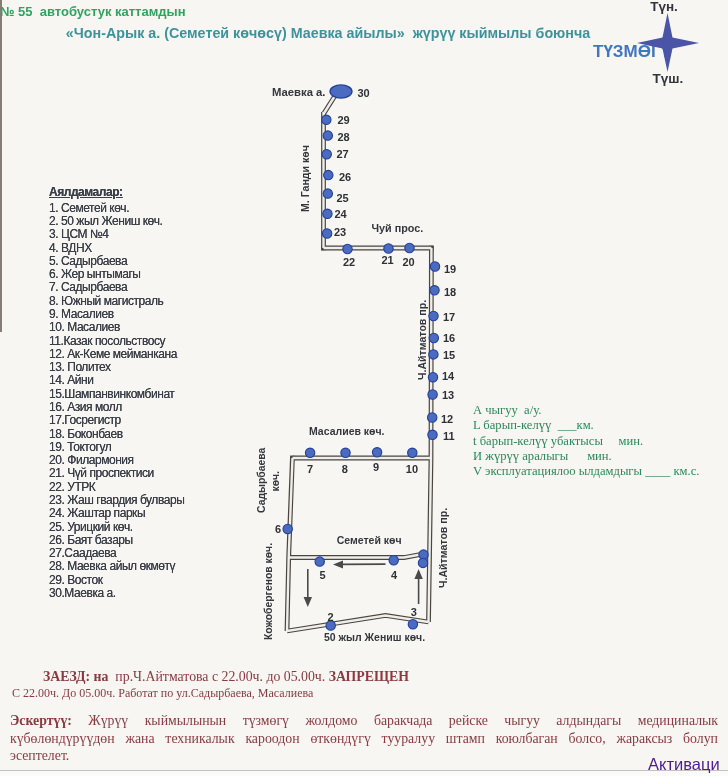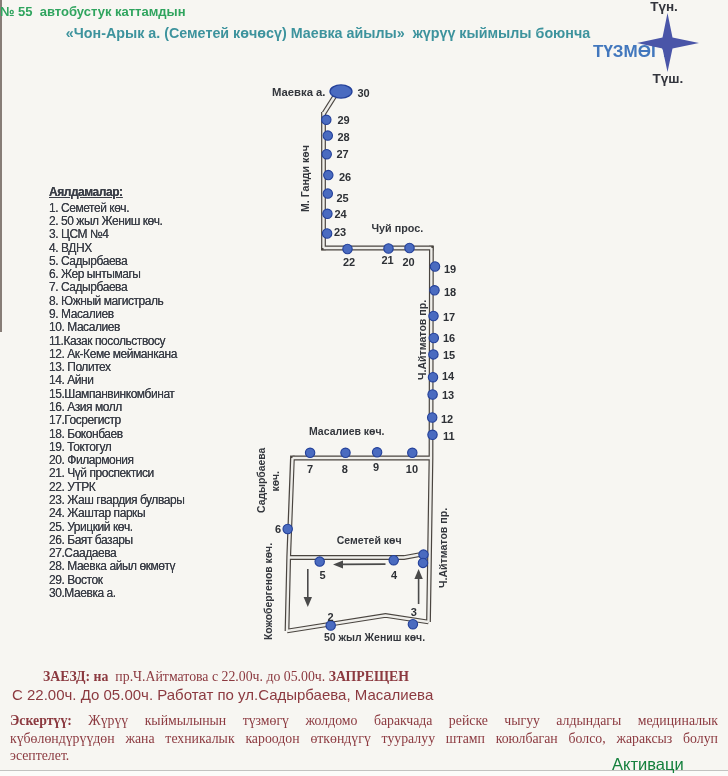--- a/index.html
+++ b/index.html
@@ -192,29 +192,36 @@
       <text x="0" y="0" font-size="10.4" transform="translate(278.5,491.5) rotate(-90)">көч.</text>
 
       <text x="336.7" y="544.4" font-size="10.5">Семетей көч</text>
 
       <text x="0" y="0" font-size="10.4" transform="translate(271.5,640) rotate(-90)">Кожобергенов көч.</text>
 
       <text x="324" y="640.5" font-size="10.5">50 жыл Жениш көч.</text>
     </g>
   </svg>
 
+  <div class="abs" style="left:473px;top:403px;font-family:'Liberation Serif',serif;font-size:12.6px;line-height:15.3px;color:#2d8a5a;white-space:nowrap;">
+    <div>А чыгуу&nbsp; а/у.</div>
+    <div>L барып-келүү&nbsp; ___км.</div>
+    <div>t барып-келүү убактысы&nbsp;&nbsp;&nbsp;&nbsp; мин.</div>
+    <div>И жүрүү аралыгы&nbsp;&nbsp;&nbsp;&nbsp;&nbsp; мин.</div>
+    <div>V эксплуатациялоо ылдамдыгы ____ км.с.</div>
+  </div>
 
   <div class="abs" style="left:11px;top:669px;font-family:'Liberation Serif',serif;font-size:13.8px;color:#8c3a40;white-space:nowrap;margin-left:32px;"><b>ЗАЕЗД: на</b>&nbsp; пр.Ч.Айтматова с 22.00ч. до 05.00ч. <b>ЗАПРЕЩЕН</b></div>
 
-  <div class="abs" style="left:12px;top:685.5px;font-family:Liberation Sans, sans-serif;font-size:15px;color:#8c3a40;white-space:nowrap;">С 22.00ч. До 05.00ч. Работат по ул.Садырбаева, Масалиева</div>
+  <div class="abs" style="left:12px;top:685.5px;font-family:Liberation Serif, serif;font-size:12px;color:#8c3a40;white-space:nowrap;">С 22.00ч. До 05.00ч. Работат по ул.Садырбаева, Масалиева</div>
 
   <div class="abs" style="left:10px;top:713px;width:708px;font-family:'Liberation Serif',serif;font-size:13.8px;color:#8c3a40;">
     <div style="text-align:justify;text-align-last:justify;height:17.6px;"><b>Эскертүү:</b> Жүрүү кыймылынын түзмөгү жолдомо баракчада рейске чыгуу алдындагы медициналык</div>
     <div style="text-align:justify;text-align-last:justify;height:17.6px;">күбөлөндүрүүдөн жана техникалык кароодон өткөндүгү тууралуу штамп коюлбаган болсо, жараксыз болуп</div>
     <div style="height:17.6px;">эсептелет.</div>
   </div>
 
   <div class="abs" style="left:0;top:770px;width:728px;height:1px;background:#c2c2c0;"></div>
 
   <div class="abs" style="left:0;top:771px;width:728px;height:5px;background:#fbfbf9;"></div>
 
-  <div class="abs" style="left:612px;top:755px;font-size:16.5px;color:#15803d;white-space:nowrap;">Активаци</div>
+  <div class="abs" style="left:648px;top:755px;font-size:16.5px;color:#4c1d95;white-space:nowrap;">Активаци</div>
 </div>
 
 </body></html>

